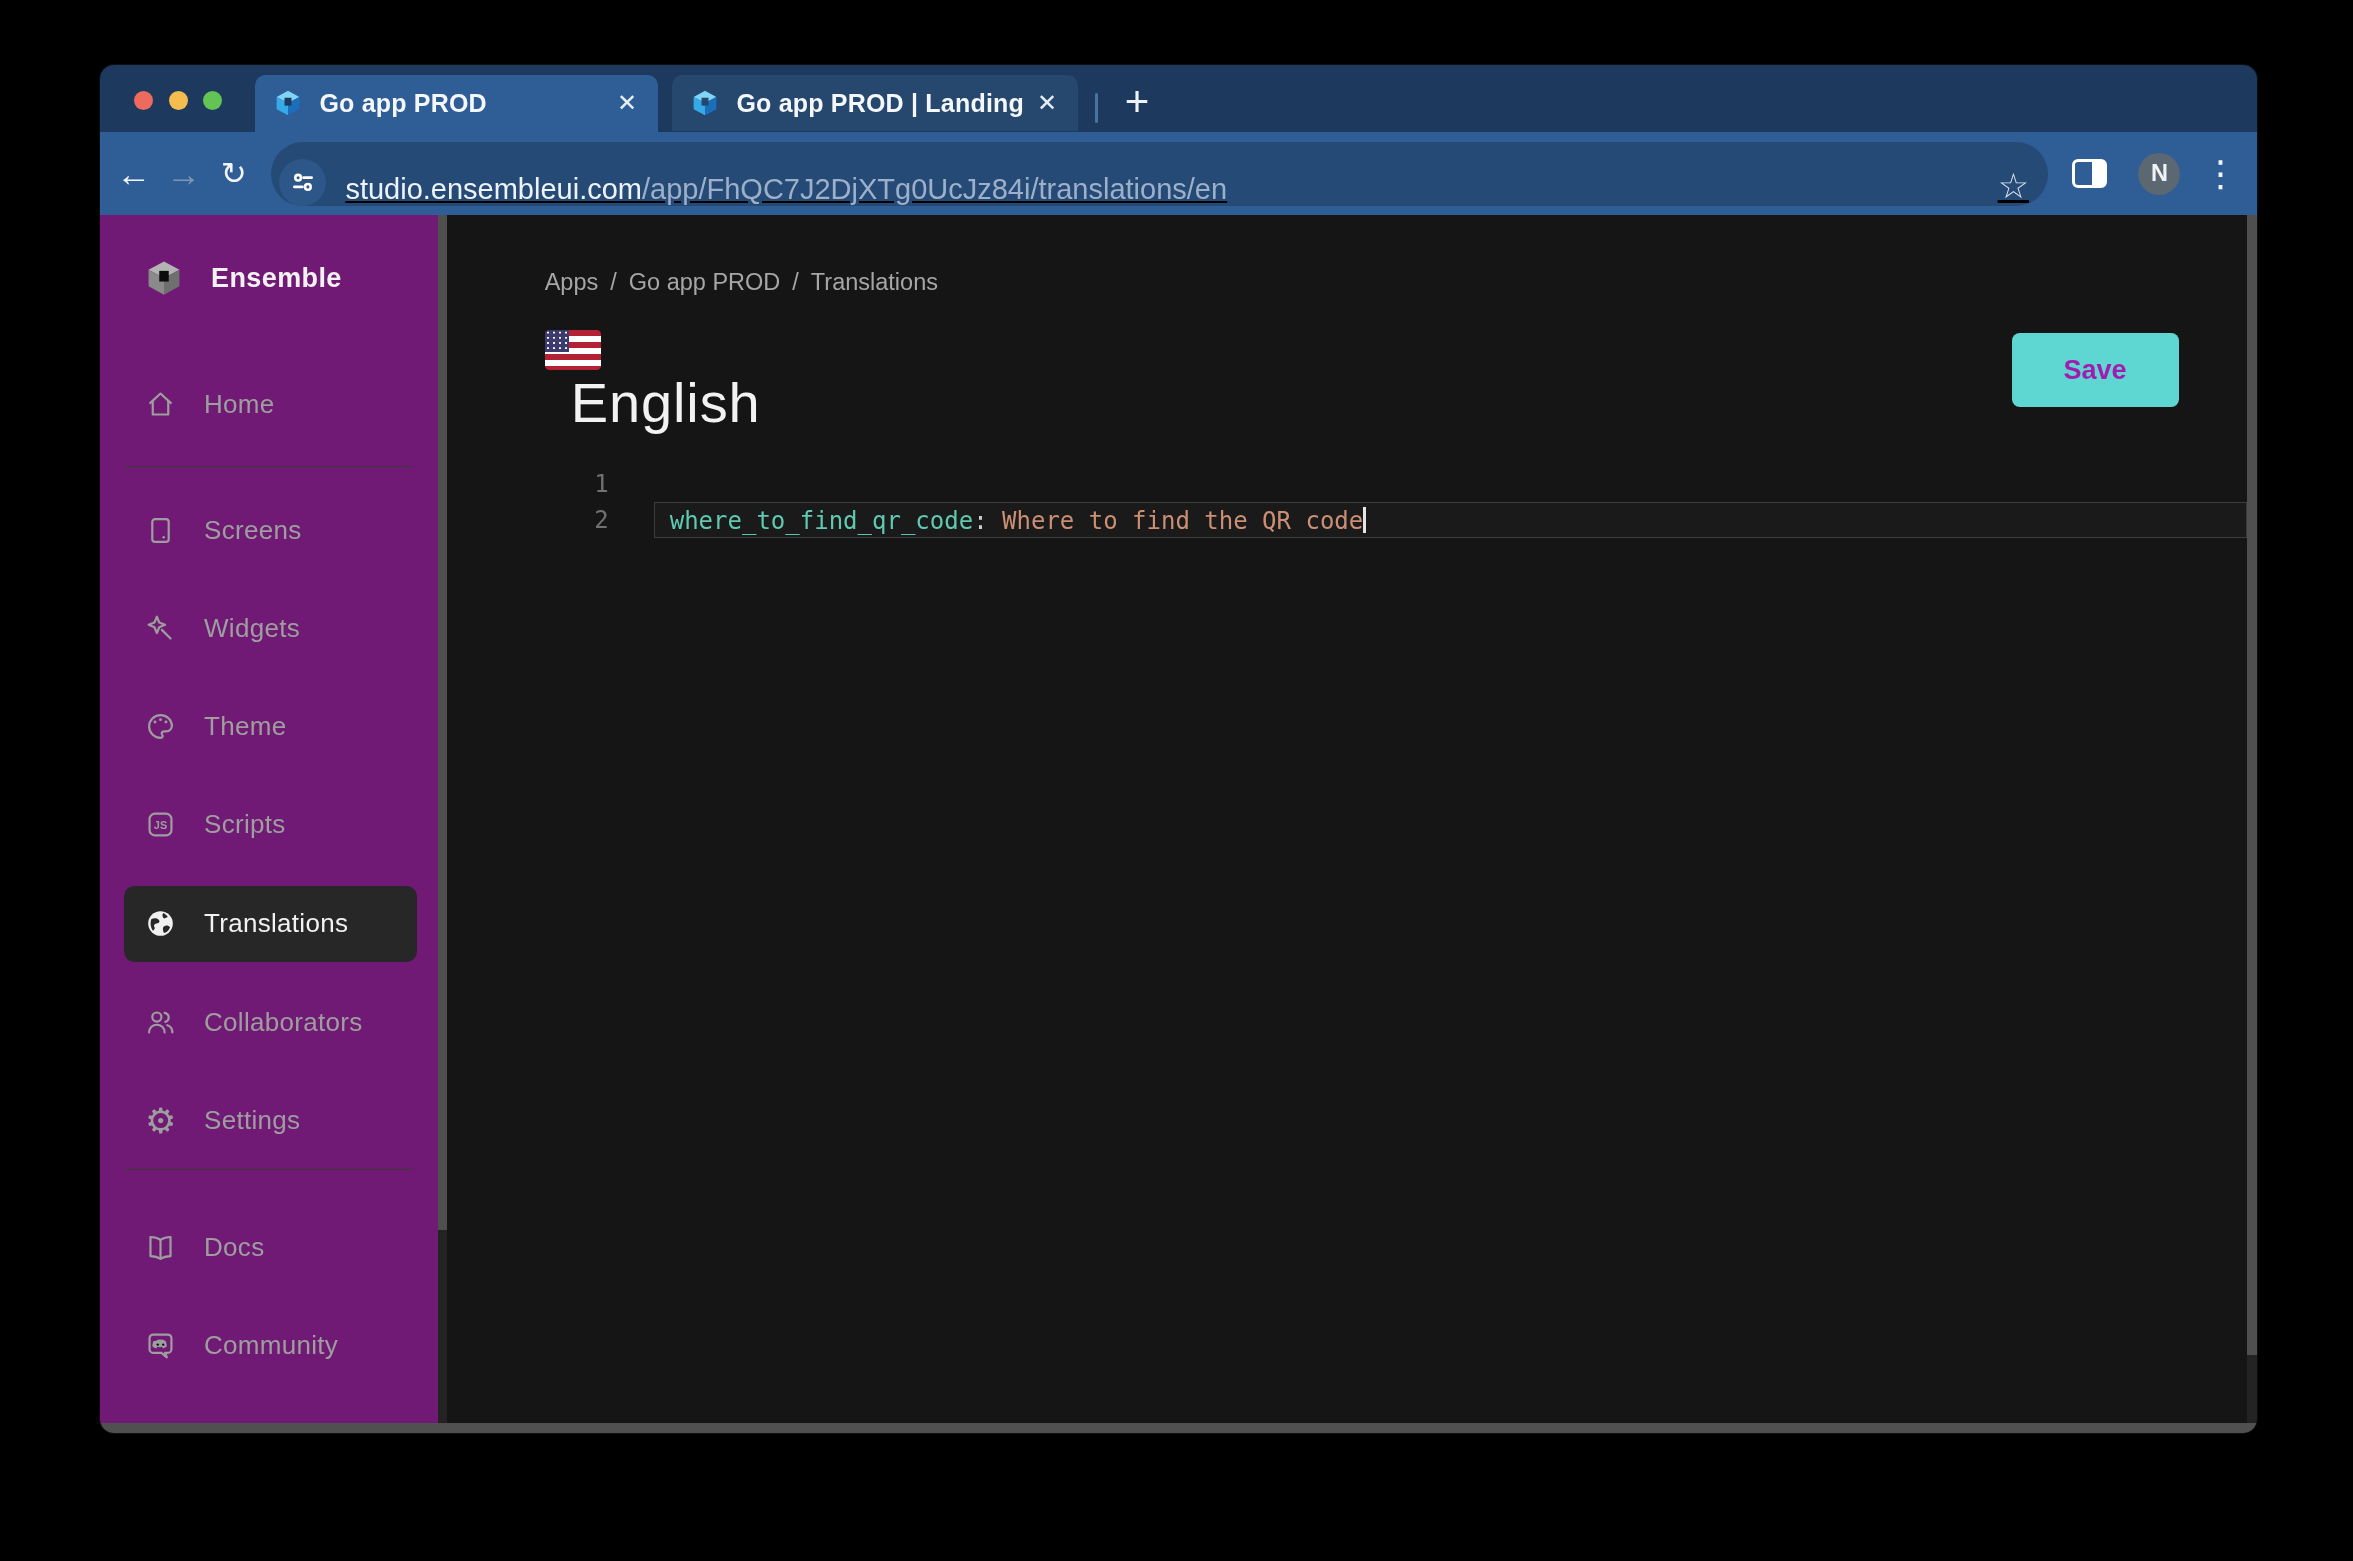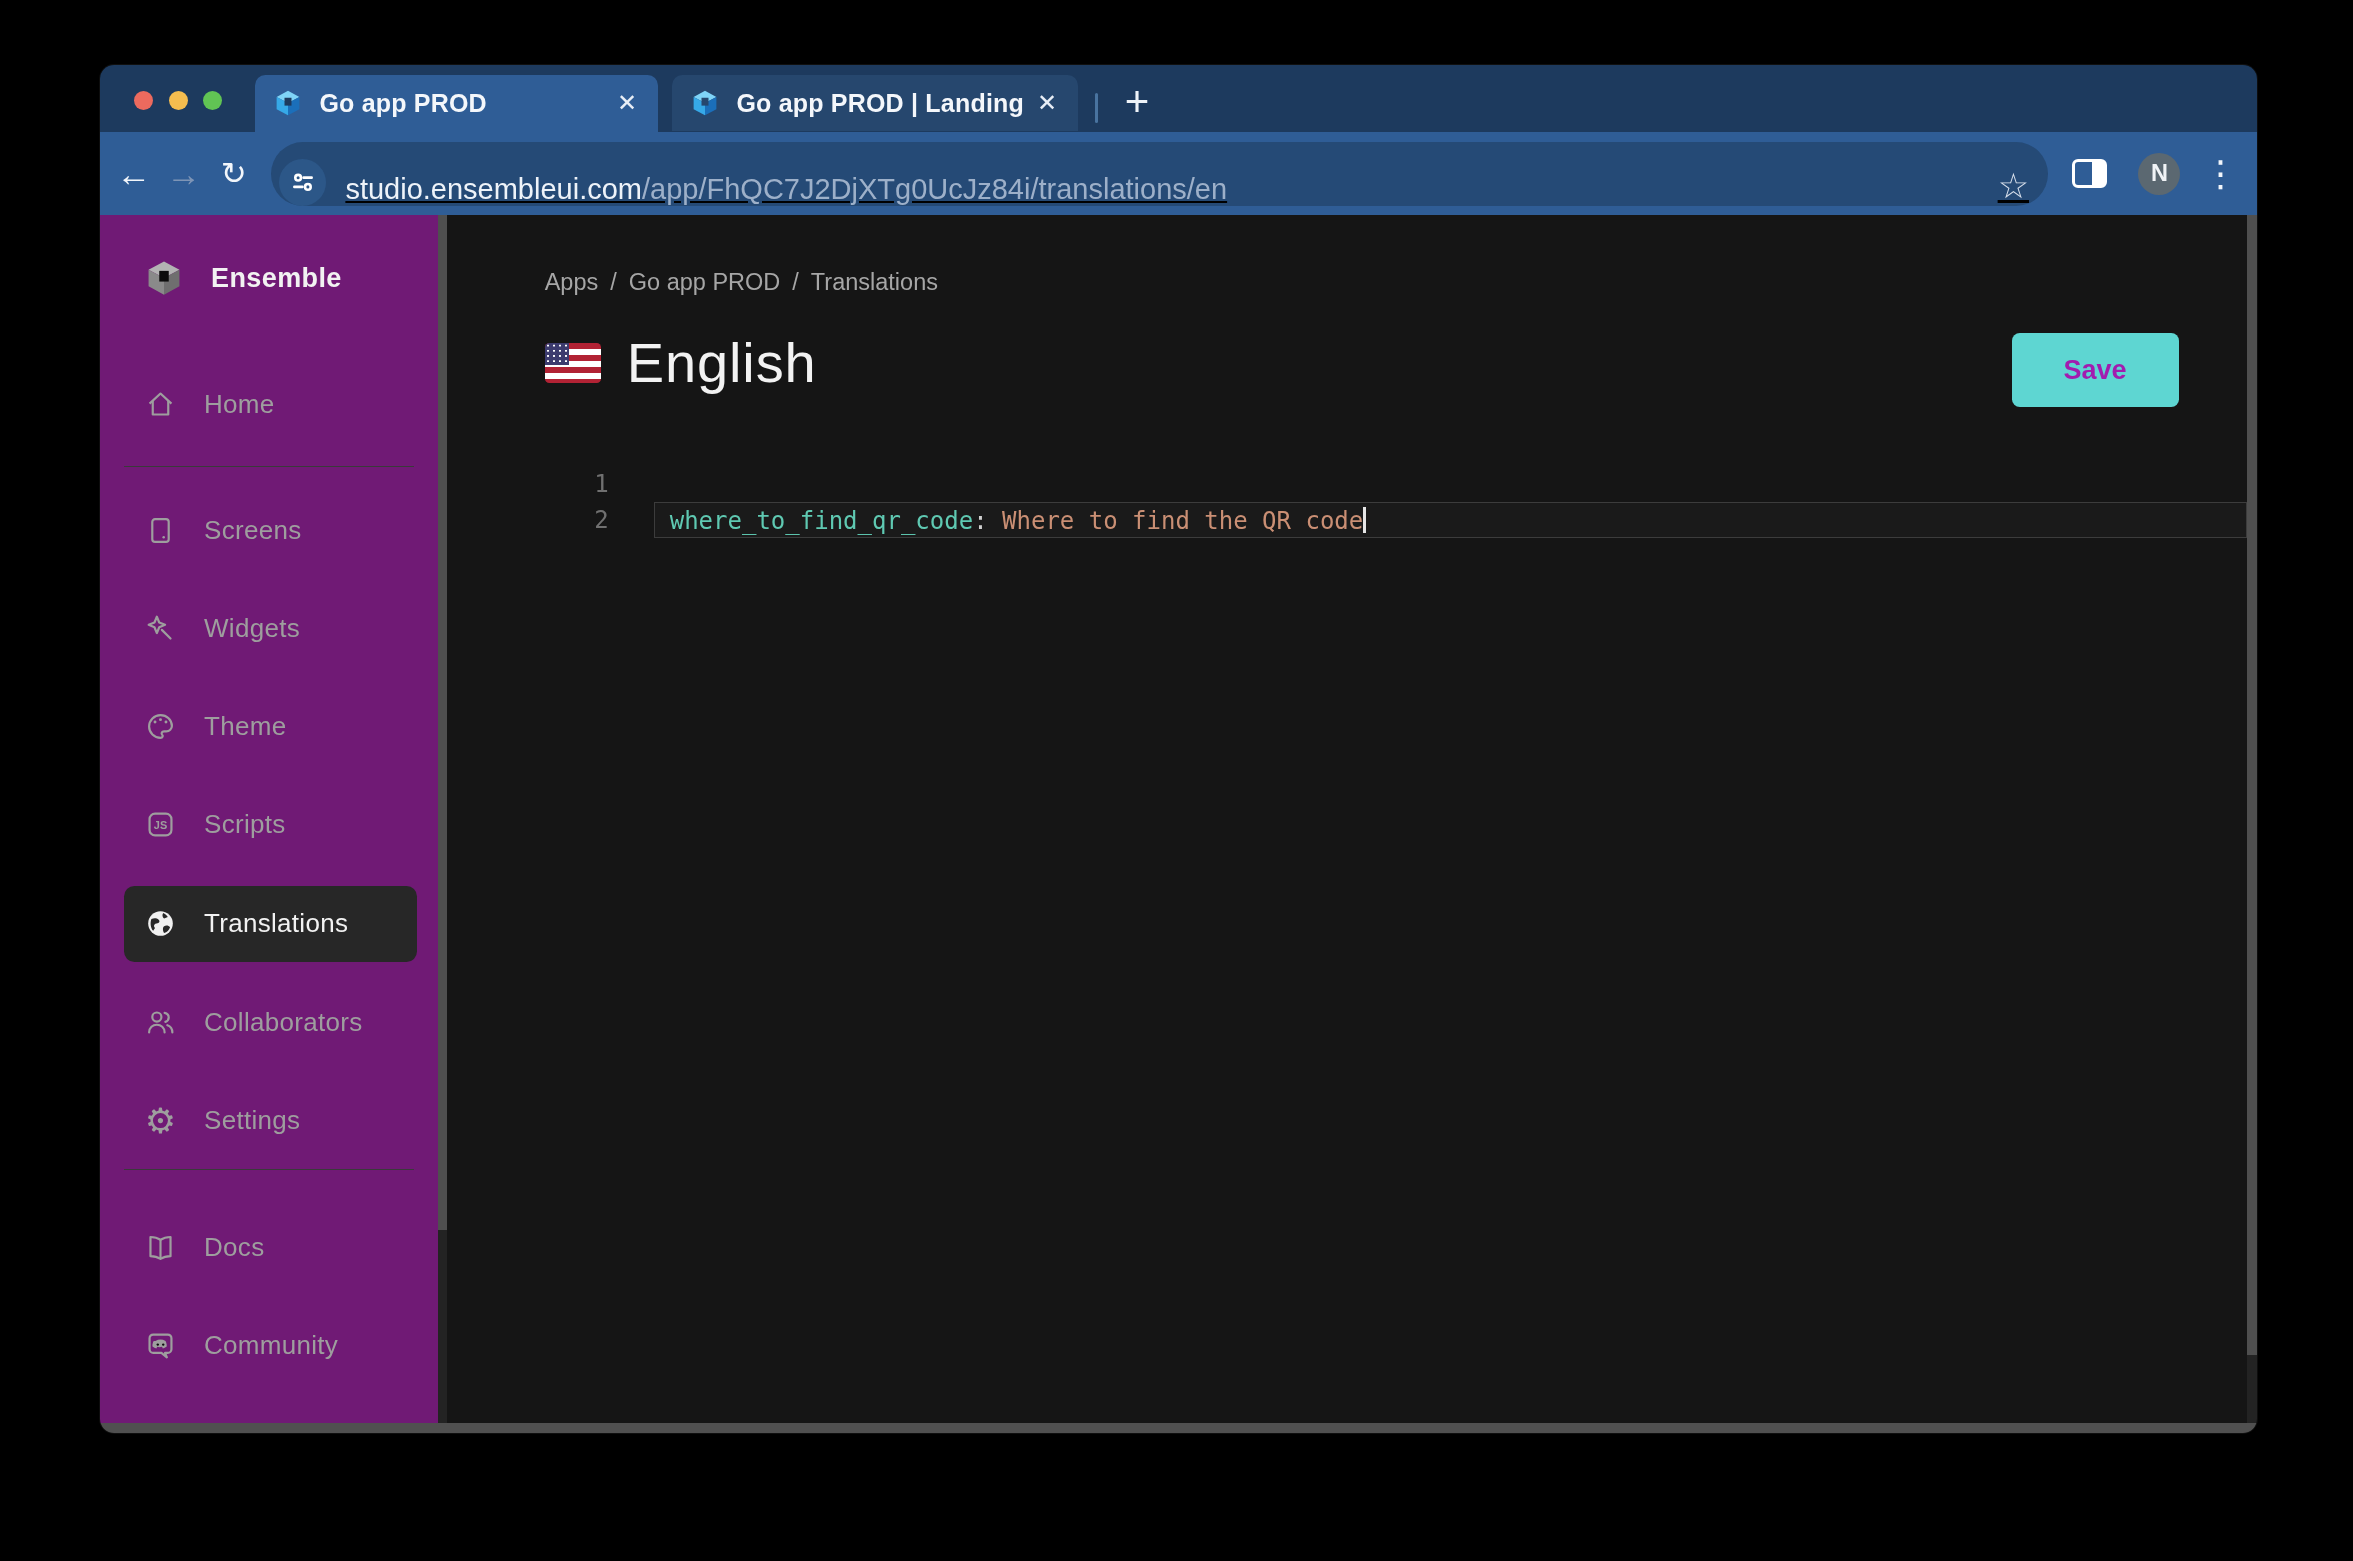--- a/index.html
+++ b/index.html
@@ -72,40 +72,40 @@
   .v-scrollbar.left .thumb  { top:0; height:1015px; }
   .v-scrollbar.right { width:10.4px; }
   .v-scrollbar.right .thumb { top:0; height:1140px; }
 
   .main { flex:1; background:#151515; position:relative; min-width:0; }
 
   
   .brand { display:flex; align-items:center; height:56px; margin:35px 0 0 45px; }
   .brand-label { color:#f2f2f2; font-size:27px; font-weight:600; letter-spacing:0.4px; margin-left:28px; }
   .nav-item { display:flex; align-items:center; height:56px; margin-left:45px; color:#9e9e9e; }
-  .nav-item .icon { width:31px; height:31px; display:flex; align-items:center; justify-content:center; flex:0 0 auto; }
+  .nav-item .icon { width:31px; height:31px; display:flex; align-items:center; flex:0 0 auto; }
   .nav-item .label { font-size:26px; letter-spacing:0.3px; margin-left:28px; white-space:nowrap; }
   .nav-item.active { background:#272727; border-radius:10.4px; height:76px;
                      margin:33px 21px 0 24px; padding-left:21px; color:#f2f2f2; }
   .nav-item.active .label { font-weight:500; }
   .sb-divider { height:0.9px; background:#3a3a3a; margin:34px 24px 0 24px; }
   .sb-divider.two { margin-top:20px; }
   .gear-glyph { font-size:35px; line-height:31px; color:#9e9e9e; }
 
   .mt-home { margin-top:70px; }
   .mt-first { margin-top:36px; }
   .mt-gap { margin-top:42px; }
   .mt-after-active { margin-top:33px; }
   .mt-docs { margin-top:50px; }
 
   
   .breadcrumb { position:absolute; left:98px; top:54px; font-size:23.5px; color:#a6a6a6;
                 display:flex; gap:12px; }
   .breadcrumb a { color:#a6a6a6; text-decoration:none; }
-  .title-row { position:absolute; left:98px; top:115px; display:flex; align-items:center; }
+  .title-row { position:absolute; left:98px; top:115px; display:flex; align-items:flex-start;flex-direction:column; }
   .flag { width:56px; height:40px; border-radius:4.3px; position:relative; overflow:hidden;
           background:repeating-linear-gradient(#b22234 0 6px, #fff 6px 12px); flex:0 0 auto; }
   .flag .canton { position:absolute; left:0; top:0; width:24px; height:22px; background:#3c3b6e;
           background-image:radial-gradient(#fff 1px, transparent 1.4px); background-size:6px 5.2px; }
   .page-title { margin-left:26px; color:#f2f2f2; font-size:56px; font-weight:300; letter-spacing:0.9px; }
 
   .save-btn { position:absolute; top:98px; right:68px; width:167px; height:74px;
               background:#5ed6d2; color:#a21caf; border:none; border-radius:7.8px;
               font-size:27px; font-weight:700; font-family:"Liberation Sans", sans-serif;margin-top:20px; }
 

